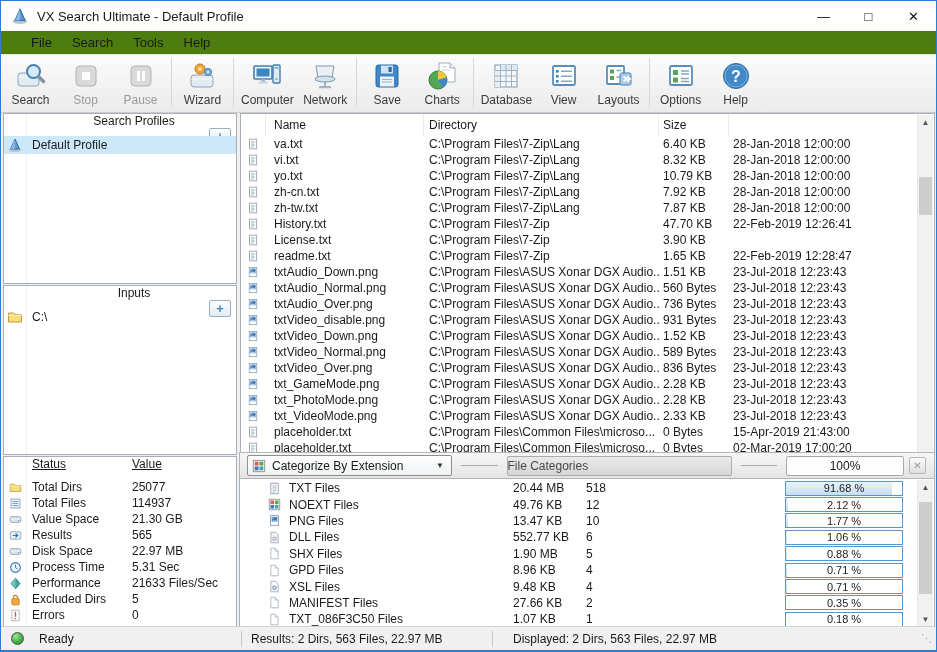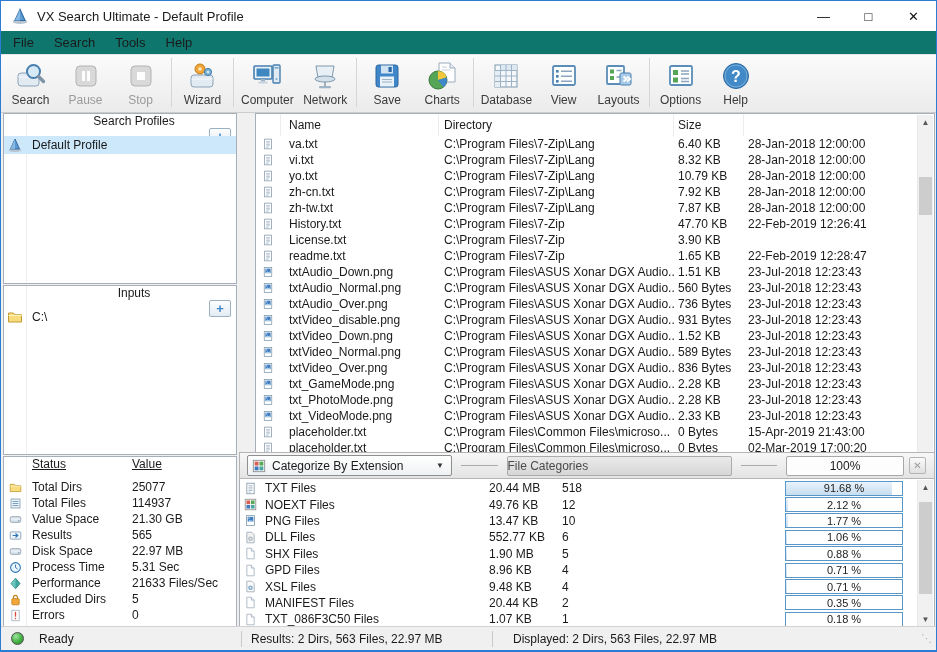--- a/index.html
+++ b/index.html
@@ -10,21 +10,21 @@
   
   .titlebar{height:30px;background:#fff;display:flex;align-items:center;}
   .app-icon{width:18px;height:18px;margin-left:10px;display:inline-flex;}
   .app-icon svg{width:100%;height:100%;}
   .title{margin-left:8px;font-size:13px;}
   .win-controls{margin-left:auto;display:flex;height:100%;}
   .win-btn{width:45px;height:100%;display:flex;align-items:center;justify-content:center;font-size:13px;color:#111;}
   .win-btn span{pointer-events:none;}
 
   
-  .menubar{height:23px;background:#0f766e;display:flex;align-items:center;padding-left:2px;}
+  .menubar{height:23px;background:#4d7c0f;display:flex;align-items:center;padding-left:20px;}
   .menu-item{padding:3px 10px;font-size:13px;}
 
   
   .toolbar{height:59px;background:linear-gradient(#fbfbfb,#ebebeb);border-top:1px solid #e6e6e6;border-bottom:1px solid #cccccc;display:flex;align-items:stretch;padding-left:2px;}
   .tb-btn{min-width:55px;padding:5px 4px 0 4px;display:flex;flex-direction:column;align-items:center;}
   .tb-icon{width:32px;height:32px;display:inline-flex;}
   .tb-icon svg{width:100%;height:100%;}
   .tb-label{font-size:12px;color:#3a3a3a;margin-top:1px;}
   .tb-btn.disabled .tb-label{color:#9b9b9b;}
   .tb-sep{width:1px;background:#d6d6d6;margin:3px 3px 5px 3px;}
@@ -47,21 +47,21 @@
   .row-label{margin-left:9px;}
   .st-header{height:22px;display:flex;align-items:flex-start;position:relative;z-index:1;text-decoration:underline;}
   .st-col1{margin-left:28px;width:100px;}
   .st-row{height:16px;display:flex;align-items:center;position:relative;z-index:1;}
   .st-icon{width:13px;height:13px;margin-left:5px;display:inline-flex;}
   .st-icon svg{width:100%;height:100%;}
   .st-label{margin-left:10px;width:100px;}
   .st-value{margin-left:0;}
 
   .right{position:absolute;left:237px;right:1px;top:0;height:100%;}
-  .filelist{position:absolute;top:0;left:17px;right:0;height:387px;background:#fff;border:1px solid #a7b0ba;overflow:hidden;}
+  .filelist{position:absolute;top:0;left:2px;right:0;height:387px;background:#fff;border:1px solid #a7b0ba;overflow:hidden;}
   .fl-header{height:22px;display:flex;align-items:center;}
   .fh{height:100%;display:flex;align-items:center;border-right:1px solid #ececec;}
   .col-icon{width:25px;}
   .col-name{width:158px;padding-left:8px;}
   .col-dir{width:235px;padding-left:5px;}
   .col-size{width:70px;padding-left:4px;}
   .col-mod{flex:1;padding-left:4px;border-right:none;}
   .fl-body{position:absolute;top:22px;left:0;right:17px;bottom:0;overflow:hidden;}
   .frow{height:16px;display:flex;align-items:center;}
   .fc{overflow:hidden;}
@@ -81,21 +81,21 @@
   .dd-icon{width:14px;height:14px;margin-left:4px;display:inline-flex;}
   .dd-icon svg{width:100%;height:100%;}
   .dd-label{margin-left:6px;}
   .dd-caret{margin-left:auto;margin-right:7px;font-size:8px;color:#333;}
   .hline{flex:1;height:1px;background:#ababab;margin:0 9px;}
   .fc-btn{width:225px;height:20px;border:1px solid #ababab;border-radius:2px;background:linear-gradient(#eaeaea,#d6d6d6);color:#4a4a4a;display:flex;align-items:center;justify-content:flex-start;}
   .zoom-btn{width:118px;height:20px;border:1px solid #a8a8a8;border-radius:2px;background:#fdfdfd;display:flex;align-items:center;justify-content:center;}
   .cb-close{width:17px;height:17px;margin-left:5px;margin-right:8px;border:1px solid #b5b5b5;border-radius:2px;background:linear-gradient(#fafafa,#e0e0e0);color:#9a9a9a;font-size:10px;display:flex;align-items:center;justify-content:center;}
 
   .catlist{position:absolute;top:366px;left:1px;right:0;height:150px;background:#fff;border:1px solid #a7b0ba;border-top:none;overflow:hidden;}
-  .cl-body{position:absolute;top:1px;left:0;right:17px;bottom:0;overflow:hidden;}
+  .cl-body{position:absolute;top:1px;left:0;right:17px;bottom:0;overflow:hidden;padding-left:24px;}
   .crow{height:16.4px;display:flex;align-items:center;}
   .cic{width:13px;height:15px;margin-left:4px;display:inline-flex;}
   .cic svg{width:100%;height:100%;}
   .c-icon{width:24px;display:flex;align-items:center;}
   .c-name{width:225px;padding-left:1px;overflow:hidden;}
   .c-size{width:73px;}
   .c-count{flex:1;}
   .pctbar{width:118px;height:15px;border:1px solid #5a96c8;background:#fff;position:relative;display:flex;align-items:center;justify-content:center;font-size:11px;color:#222;margin-right:14px;}
   .pctfill{position:absolute;left:0;top:0;bottom:0;background:linear-gradient(#e9f3fb,#c6ddf0);}
   .pct-text{position:relative;z-index:1;}
@@ -155,34 +155,34 @@
             <circle cx="18.5" cy="11.5" r="6.5" fill="#d6e9f7" stroke="#477fae" stroke-width="2"></circle>
             <path d="M23.5 16.5 L28.5 21.5" stroke="#7e93a6" stroke-width="3.4" stroke-linecap="round"></path>
           </svg>
         </span>
         <span class="tb-label">Search</span>
       </div>
       <div class="tb-btn disabled">
         <span class="tb-icon">
           <svg viewBox="0 0 32 32">
             <rect x="6" y="6" width="20" height="20" rx="4" fill="#d9d9d9" stroke="#b3b3b3"></rect>
+            <rect x="12" y="12" width="8" height="8" fill="#fdfdfd"></rect>
+          </svg>
+        </span>
+        <span class="tb-label">Stop</span>
+      </div>
+      <div class="tb-btn disabled">
+        <span class="tb-icon">
+          <svg viewBox="0 0 32 32">
+            <rect x="6" y="6" width="20" height="20" rx="4" fill="#d9d9d9" stroke="#b3b3b3"></rect>
             <rect x="12" y="11" width="3" height="10" fill="#fdfdfd"></rect>
             <rect x="17" y="11" width="3" height="10" fill="#fdfdfd"></rect>
           </svg>
         </span>
         <span class="tb-label">Pause</span>
-      </div>
-      <div class="tb-btn disabled">
-        <span class="tb-icon">
-          <svg viewBox="0 0 32 32">
-            <rect x="6" y="6" width="20" height="20" rx="4" fill="#d9d9d9" stroke="#b3b3b3"></rect>
-            <rect x="12" y="12" width="8" height="8" fill="#fdfdfd"></rect>
-          </svg>
-        </span>
-        <span class="tb-label">Stop</span>
       </div>
       <div class="tb-sep"></div>
       <div class="tb-btn">
         <span class="tb-icon">
           <svg viewBox="0 0 32 32">
             <rect x="4" y="15" width="22" height="12" rx="3" fill="#e3ebf2" stroke="#8ba3b8"></rect>
             <path d="M4.5 19 h21" stroke="#f5f9fc"></path>
             <circle cx="13" cy="9" r="5" fill="#f0a63a" stroke="#c07f1a"></circle>
             <circle cx="13" cy="9" r="1.8" fill="#fbe7c0"></circle>
             <circle cx="21" cy="12" r="3.6" fill="#7ab0d4" stroke="#477fae"></circle>
@@ -965,21 +965,21 @@
             <div class="crow">
               <span class="c-icon">
                 <span class="cic">
                   <svg viewBox="0 0 16 16">
                     <path d="M3.5 1.5 h5.5 l3.5 3.5 V14.5 h-9z" fill="#fff" stroke="#a0aebc"></path>
                     <path d="M9 1.5 V5 h3.5" fill="#eef2f6" stroke="#a0aebc"></path>
                   </svg>
                 </span>
               </span>
               <span class="c-name">MANIFEST Files</span>
-              <span class="c-size">20.44 KB</span>
+              <span class="c-size">27.66 KB</span>
               <span class="c-count">2</span>
               <span class="pctbar">
                 <span class="pctfill" style="width: 0.35%;"></span>
                 <span class="pct-text">0.35 %</span>
               </span>
             </div>
             <div class="crow">
               <span class="c-icon">
                 <span class="cic">
                   <svg viewBox="0 0 16 16">

